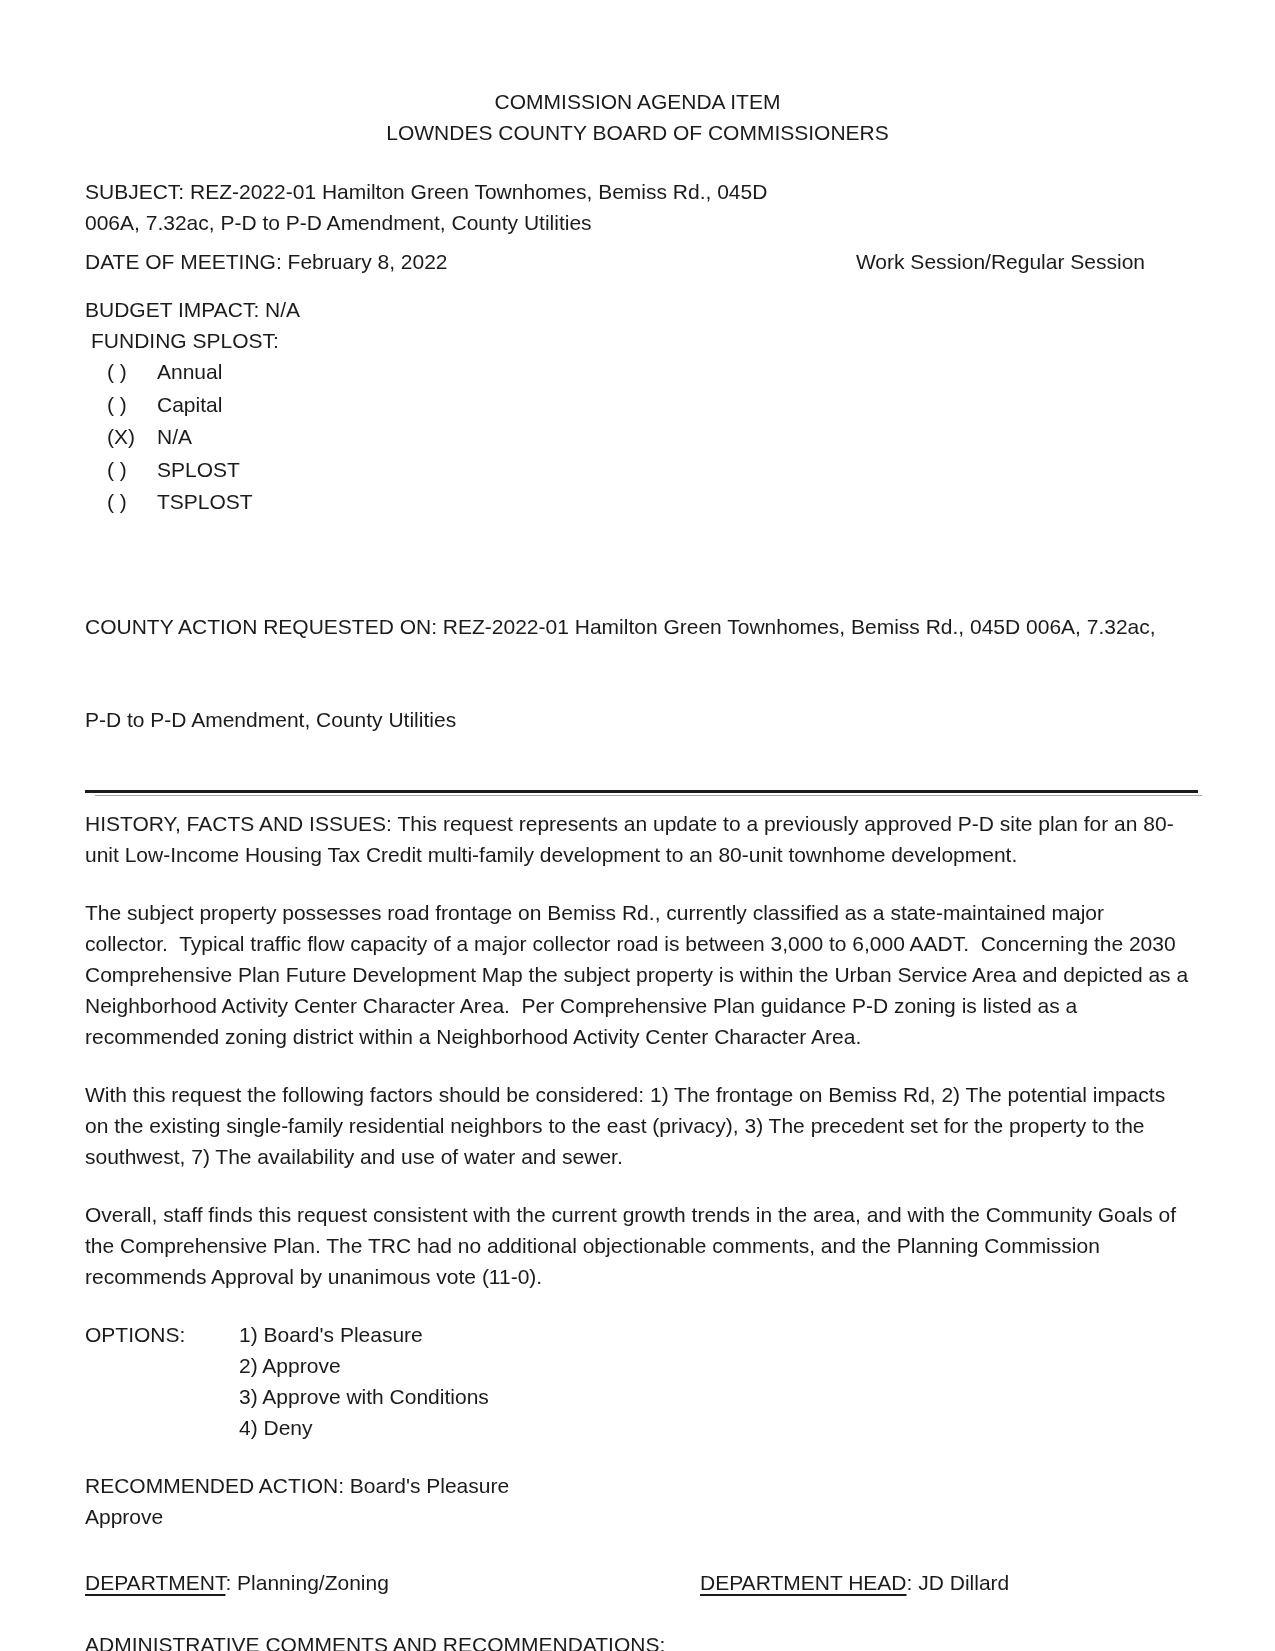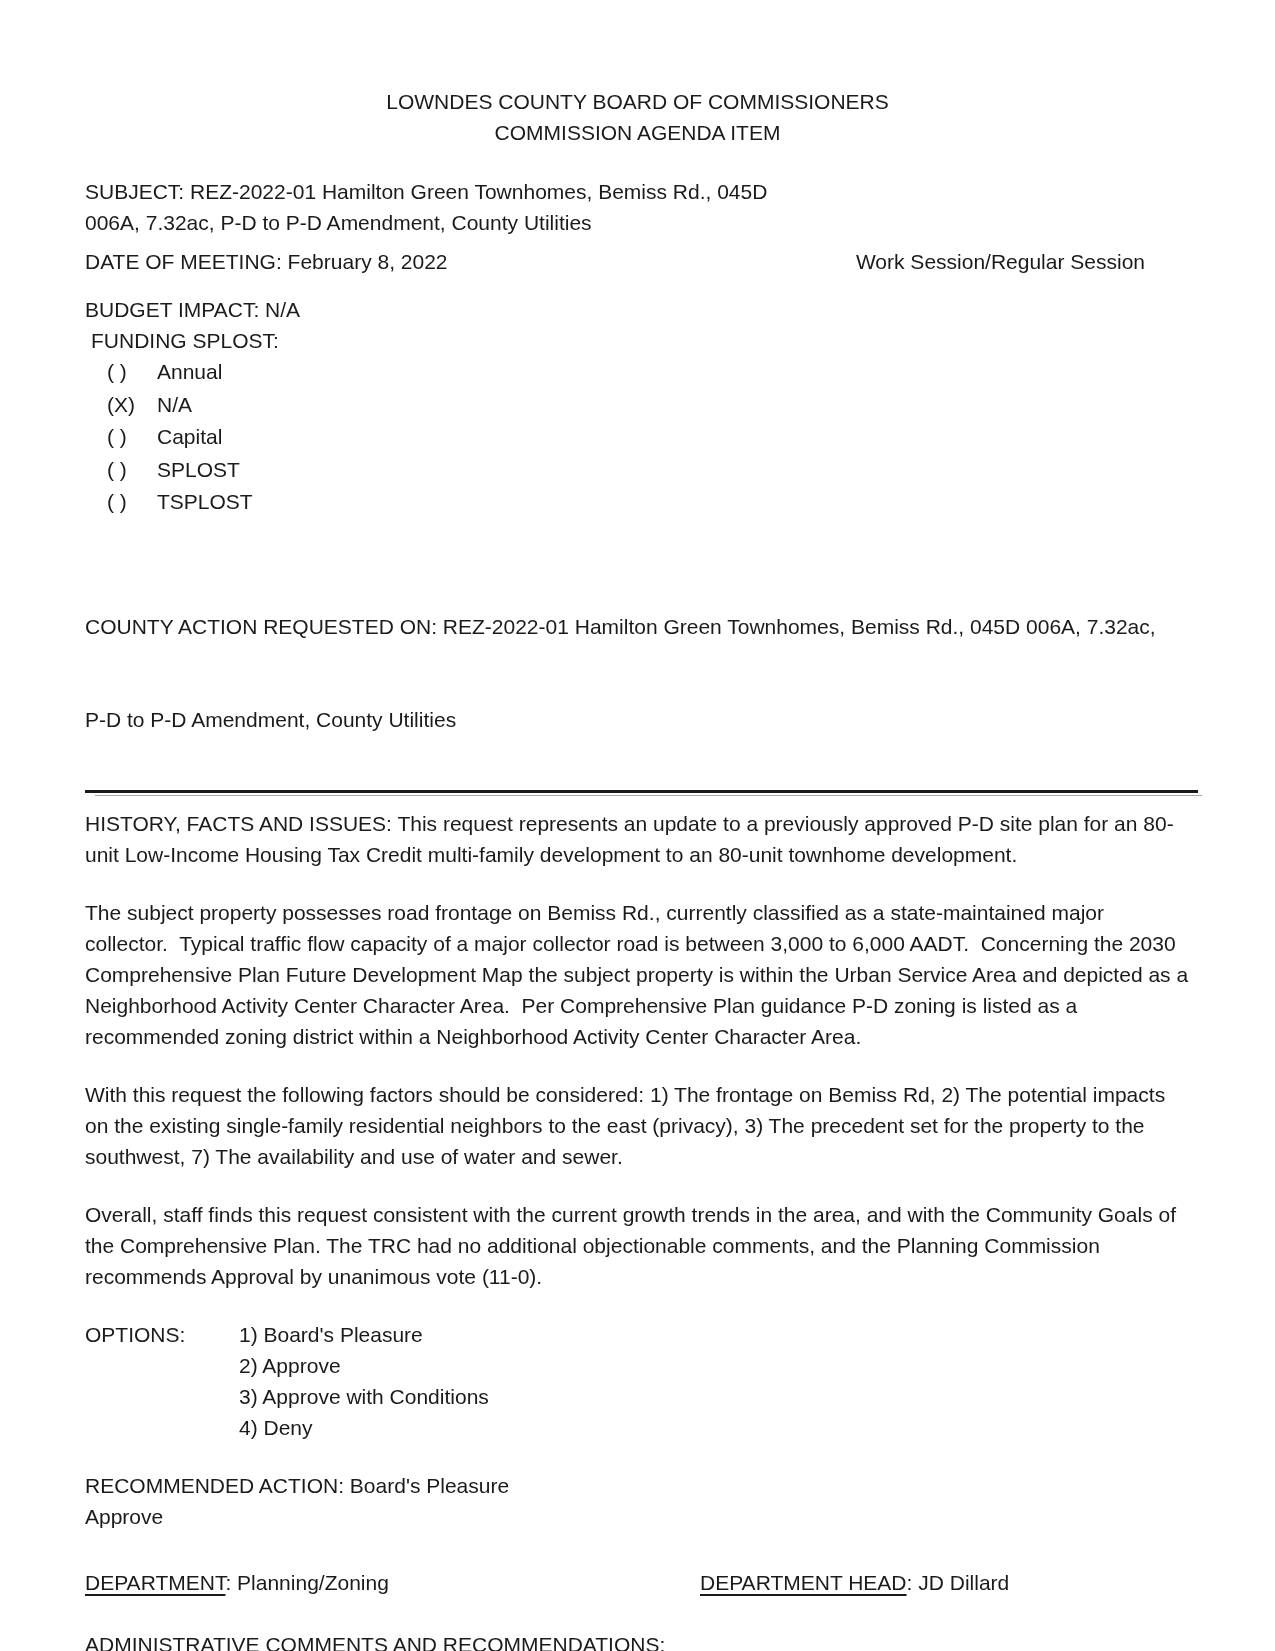--- a/index.html
+++ b/index.html
@@ -49,41 +49,41 @@
     text-decoration-thickness: 2px;
     text-underline-offset: 4px;
   }
 </style>
 </head>
 <body>
 
 <div class="page">
 
   <header class="doc-header">
+    <div>COMMISSION AGENDA ITEM</div>
     <div>LOWNDES COUNTY BOARD OF COMMISSIONERS</div>
-    <div>COMMISSION AGENDA ITEM</div>
   </header>
 
   <section class="subject-block">
     <div>SUBJECT: REZ-2022-01 Hamilton Green Townhomes, Bemiss Rd., 045D</div>
     <div>006A, 7.32ac, P-D to P-D Amendment, County Utilities</div>
   </section>
 
   <div class="date-row">
     <div>DATE OF MEETING: February 8, 2022</div>
     <div class="session-type">Work Session/Regular Session</div>
   </div>
 
   <div>BUDGET IMPACT: N/A</div>
   <div class="funding-label">FUNDING SPLOST:</div>
 
   <ul class="funding-list">
     <li><span class="mark">( )</span><span>Annual</span></li>
+    <li><span class="mark">( )</span><span>Capital</span></li>
     <li><span class="mark">(X)</span><span>N/A</span></li>
-    <li><span class="mark">( )</span><span>Capital</span></li>
     <li><span class="mark">( )</span><span>SPLOST</span></li>
     <li><span class="mark">( )</span><span>TSPLOST</span></li>
   </ul>
 
   <div class="county-action">
     <div>COUNTY ACTION REQUESTED ON: REZ-2022-01 Hamilton Green Townhomes, Bemiss Rd., 045D 006A, 7.32ac,</div>
     <div>P-D to P-D Amendment, County Utilities</div>
   </div>
 
   <div class="rule"></div>

